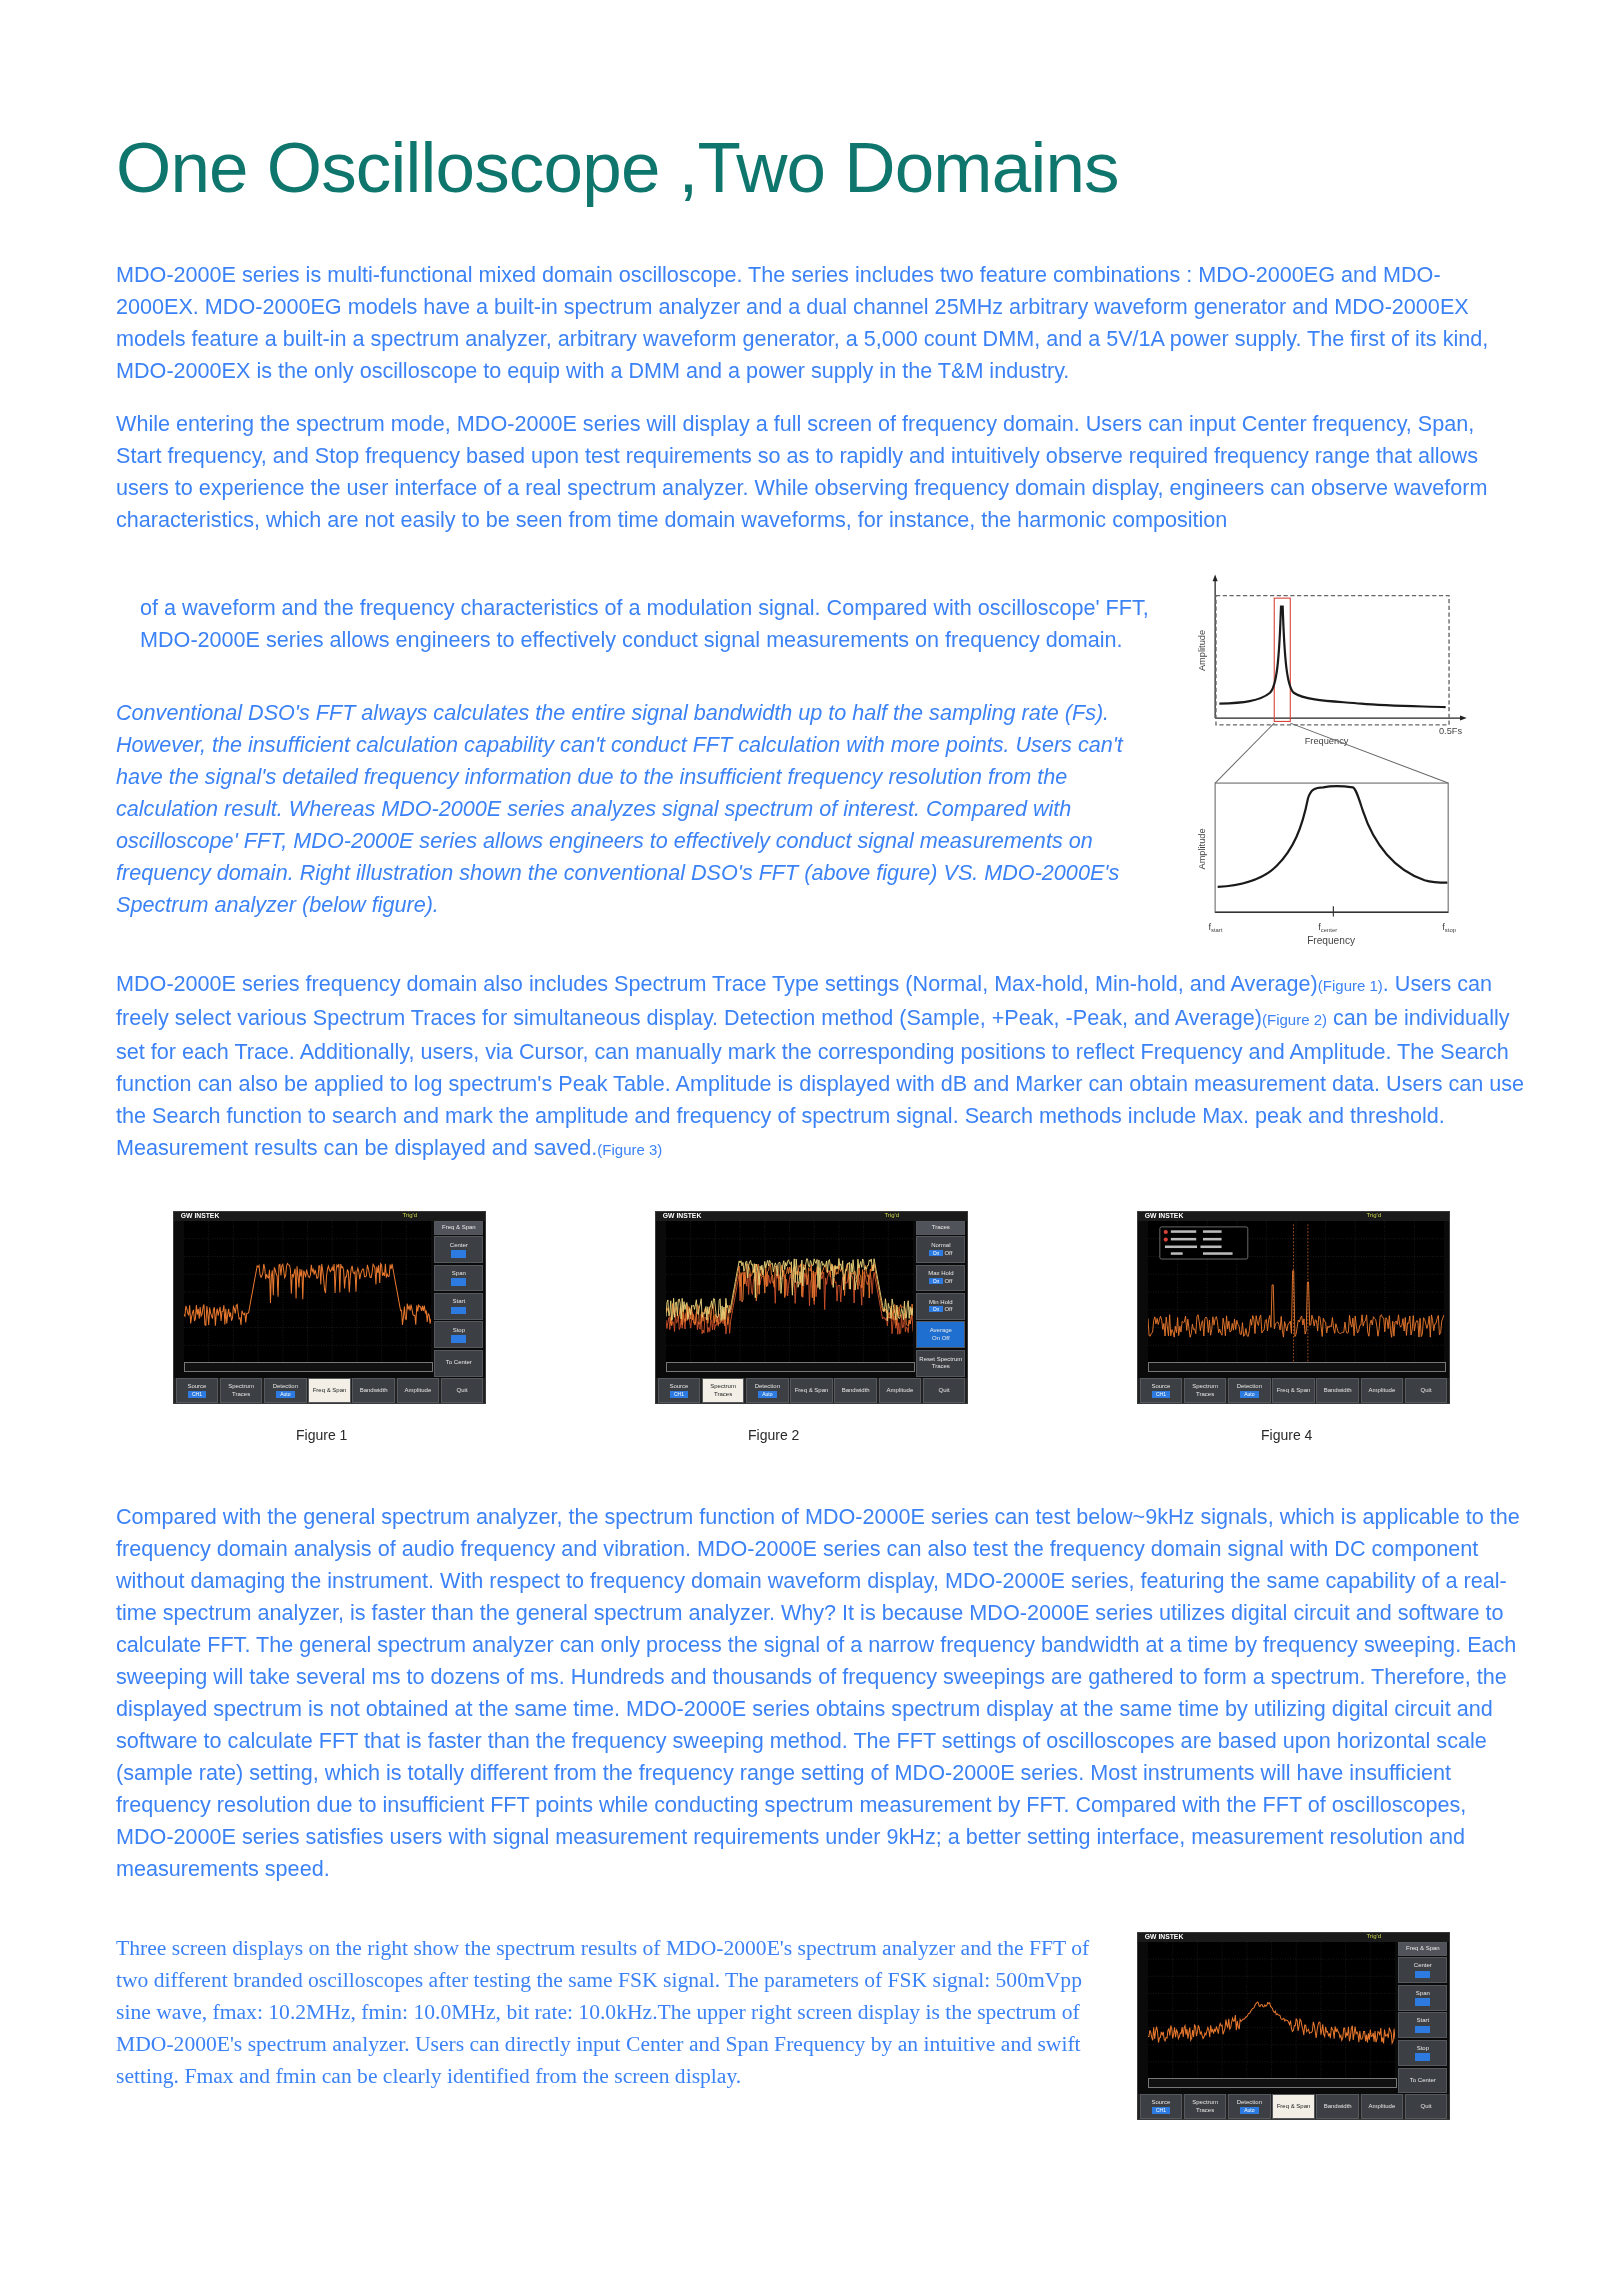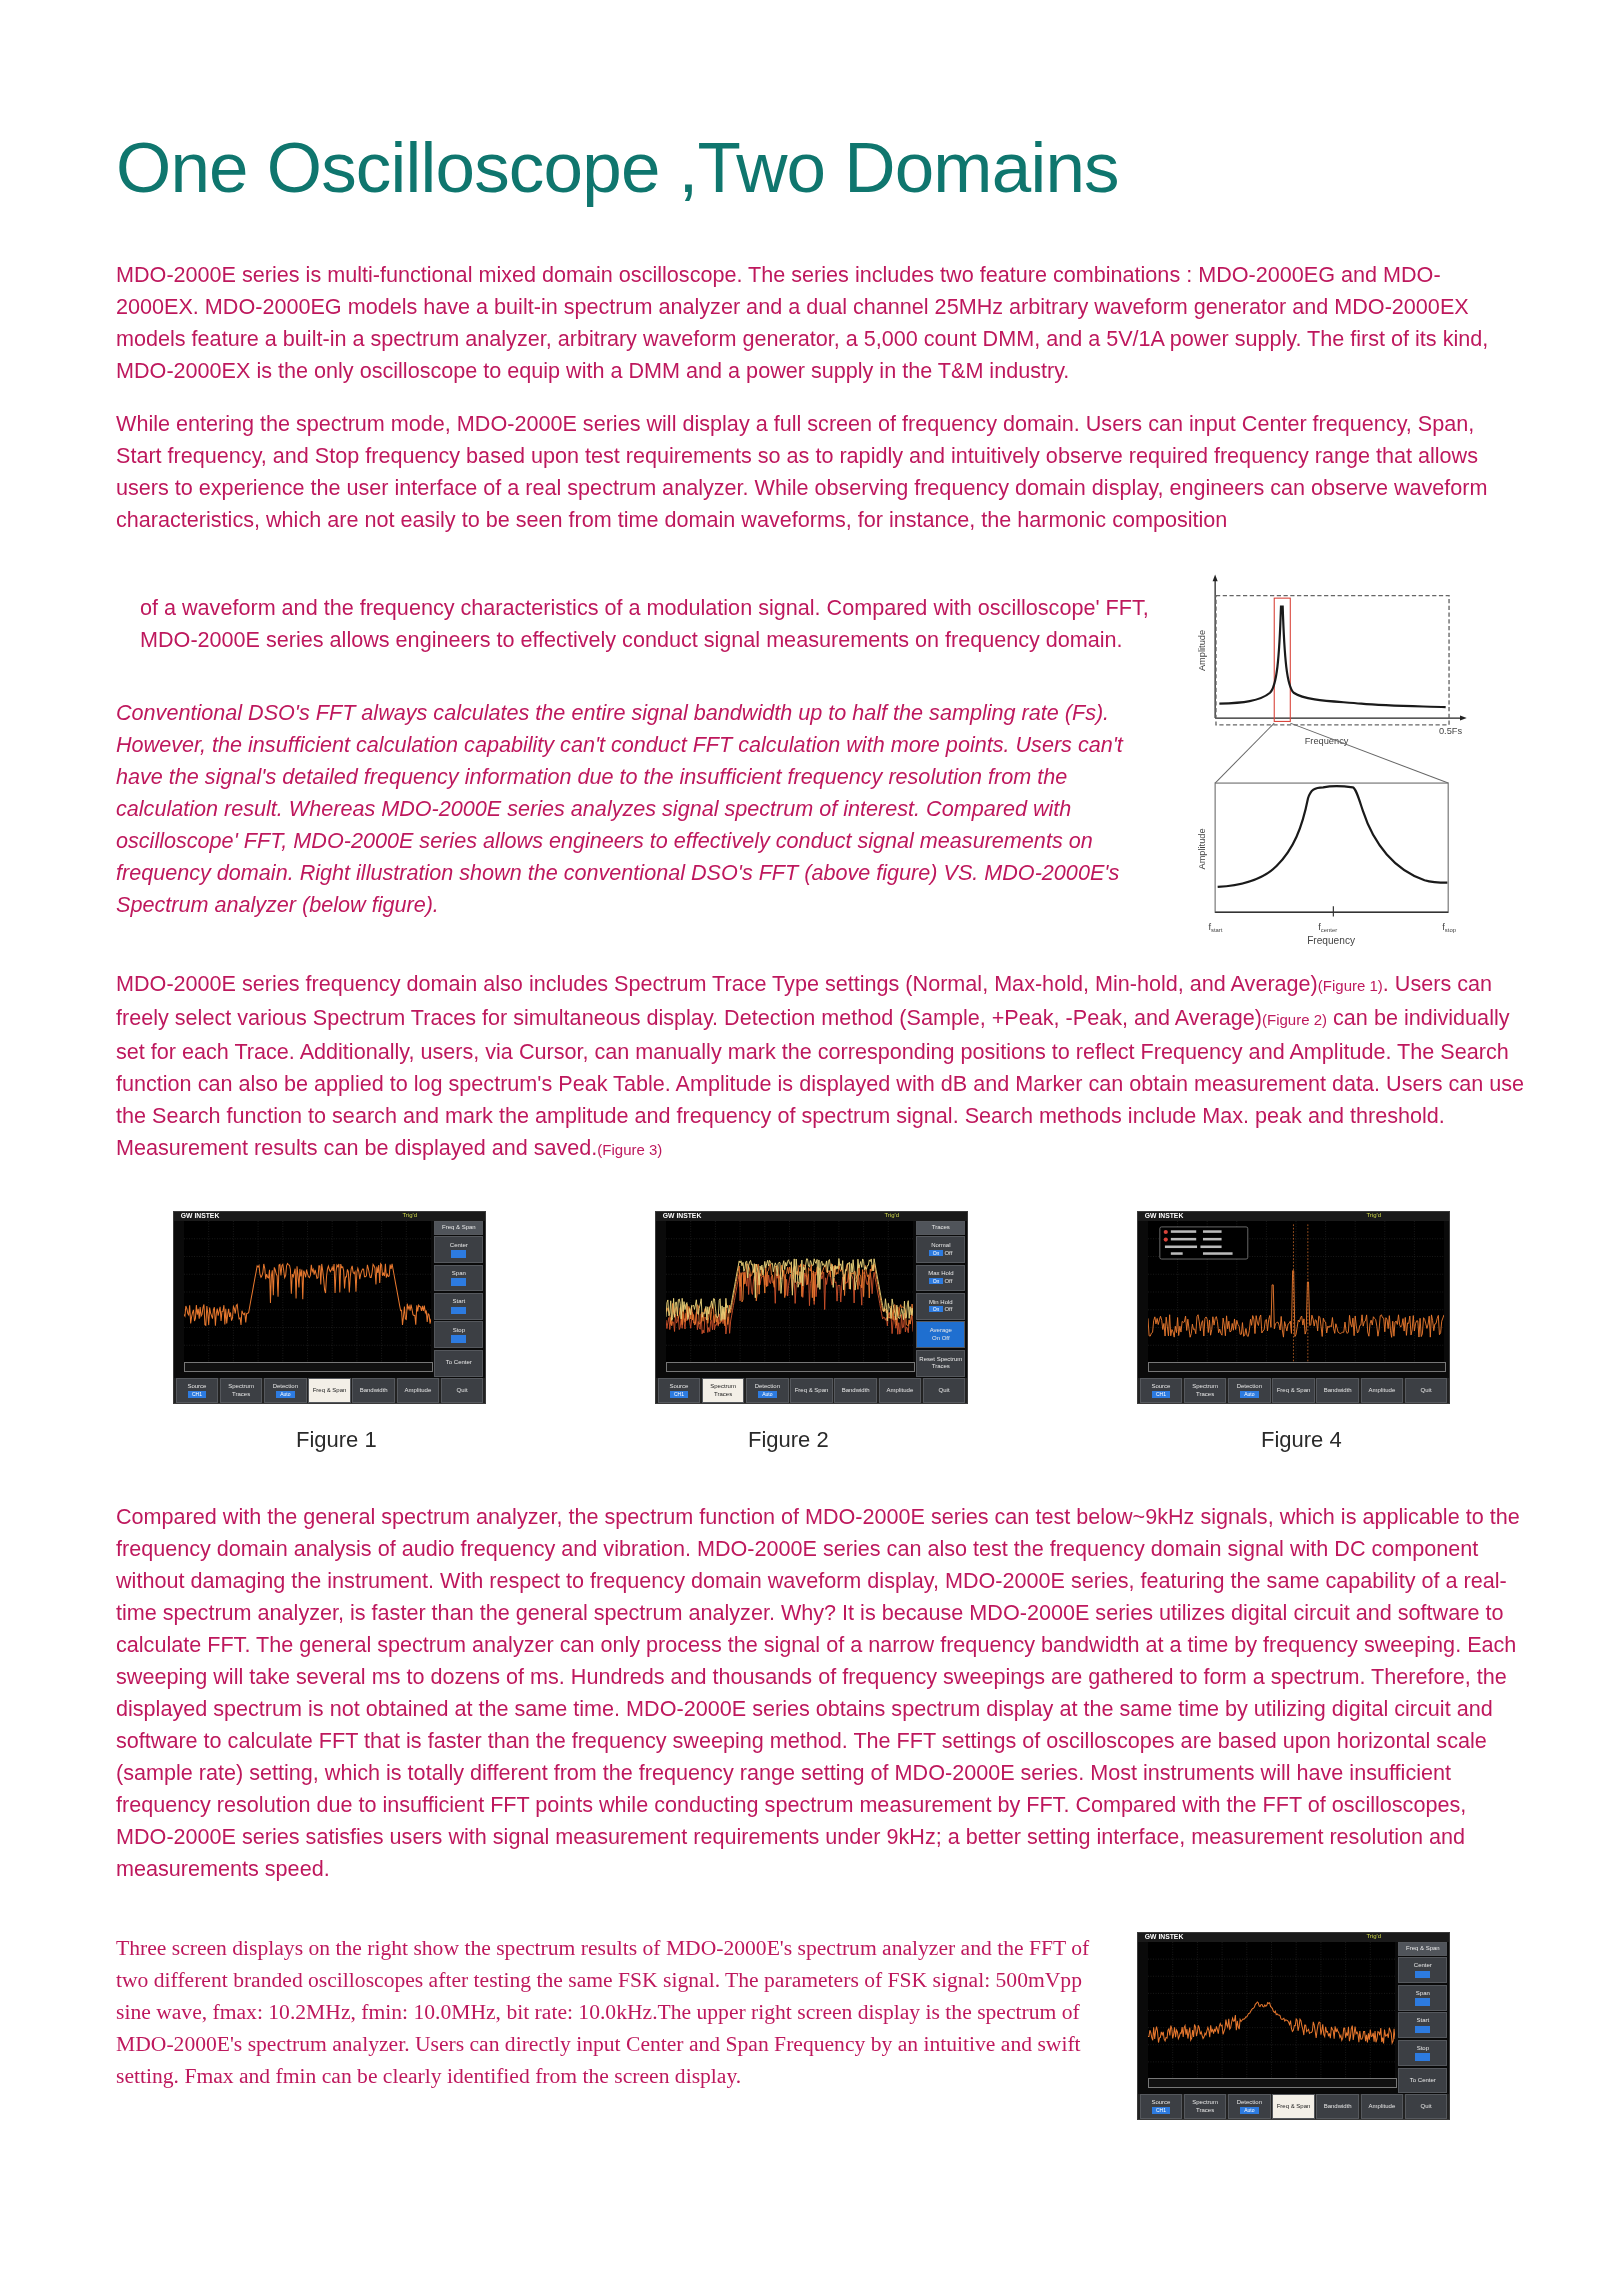--- a/index.html
+++ b/index.html
@@ -1,31 +1,31 @@
 <!DOCTYPE html>
 <html style="font-size:13.5px"><head>
 <meta charset="utf-8">
 <style>
   html,body{margin:0;padding:0;background:#ffffff;}
   body{width:1623px;height:2295px;position:relative;overflow:hidden;font-family:"Liberation Sans","DejaVu Sans",sans-serif;color:#2b2b2b;}
   .title{position:absolute;left:116px;top:127px;font-size:71px;font-weight:normal;color:#0f766e;letter-spacing:-0.8px;white-space:nowrap;}
-  .para{position:absolute;left:116px;font-size:21.6px;line-height:32px;color:#be185d;}
+  .para{position:absolute;left:116px;font-size:21.6px;line-height:32px;color:#3b82f6;}
   .small{font-size:15px;}
   .p1{top:259px;width:1404px;}
   .p2{top:408px;width:1404px;}
   .p2b{top:592px;width:1031px;margin-left:24px;}
   .p3{top:697px;width:1023px;font-style:italic;}
   .p4{top:968px;width:1412px;}
   .p5{top:1501px;width:1404px;}
   .p6{top:1932px;width:998px;font-family:Liberation Serif, serif;}
   .diagram{position:absolute;left:1167px;top:566px;width:304px;height:397px;}
   .fig{position:absolute;top:1211px;width:313px;height:193px;background:#0a0a0a;border:1.7px solid #3a3a3a;box-sizing:border-box;}
   .fig1{left:173px;} .fig2{left:655px;} .fig3{left:1137px;}
   .fig4{position:absolute;left:1137px;top:1932px;width:313px;height:188px;background:#0a0a0a;border:1.7px solid #3a3a3a;box-sizing:border-box;}
-  .caption{position:absolute;top:1427px;font-size:22px;color:#2a2a2a;}
+  .caption{position:absolute;top:1427px;font-size:14px;color:#2a2a2a;}
   .cap1{left:296px;} .cap2{left:748px;} .cap3{left:1261px;}
   .scr{position:absolute;inset:0;}
   .scr-topbar{position:absolute;left:0;top:0;right:0;height:8.5px;background:#1a1a1a;}
   .scr-brand{position:absolute;left:6.8px;top:0;font-size:6.8px;font-weight:bold;color:#ffffff;}
   .scr-trig{position:absolute;right:68px;top:0;font-size:6px;color:#cfd84a;}
   .scr-plot{position:absolute;left:10px;top:8.5px;width:247px;height:142px;background:#000;}
   .scr-plot.wide{width:296px;}
   .scr-side{position:absolute;right:1.7px;top:8.5px;width:49px;height:156px;display:flex;flex-direction:column;gap:1.7px;}
   .side-btn{flex:1;background:#3c3f44;border:0.8px solid #55585d;color:#e8e8e8;font-size:6px;text-align:center;display:flex;flex-direction:column;justify-content:center;align-items:center;line-height:7.6px;}
   .side-btn.hdr{flex:0 0 12px;background:#50545a;}

